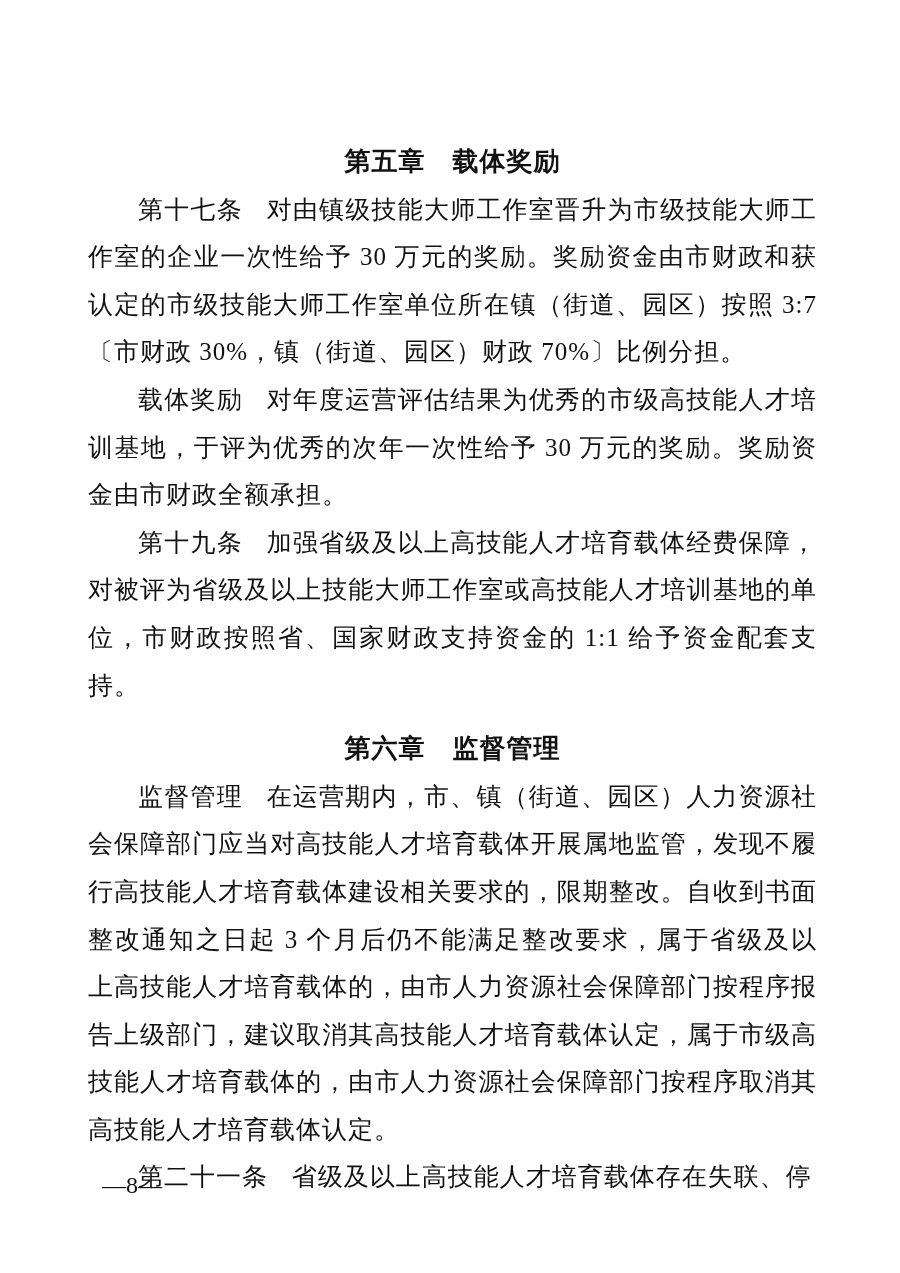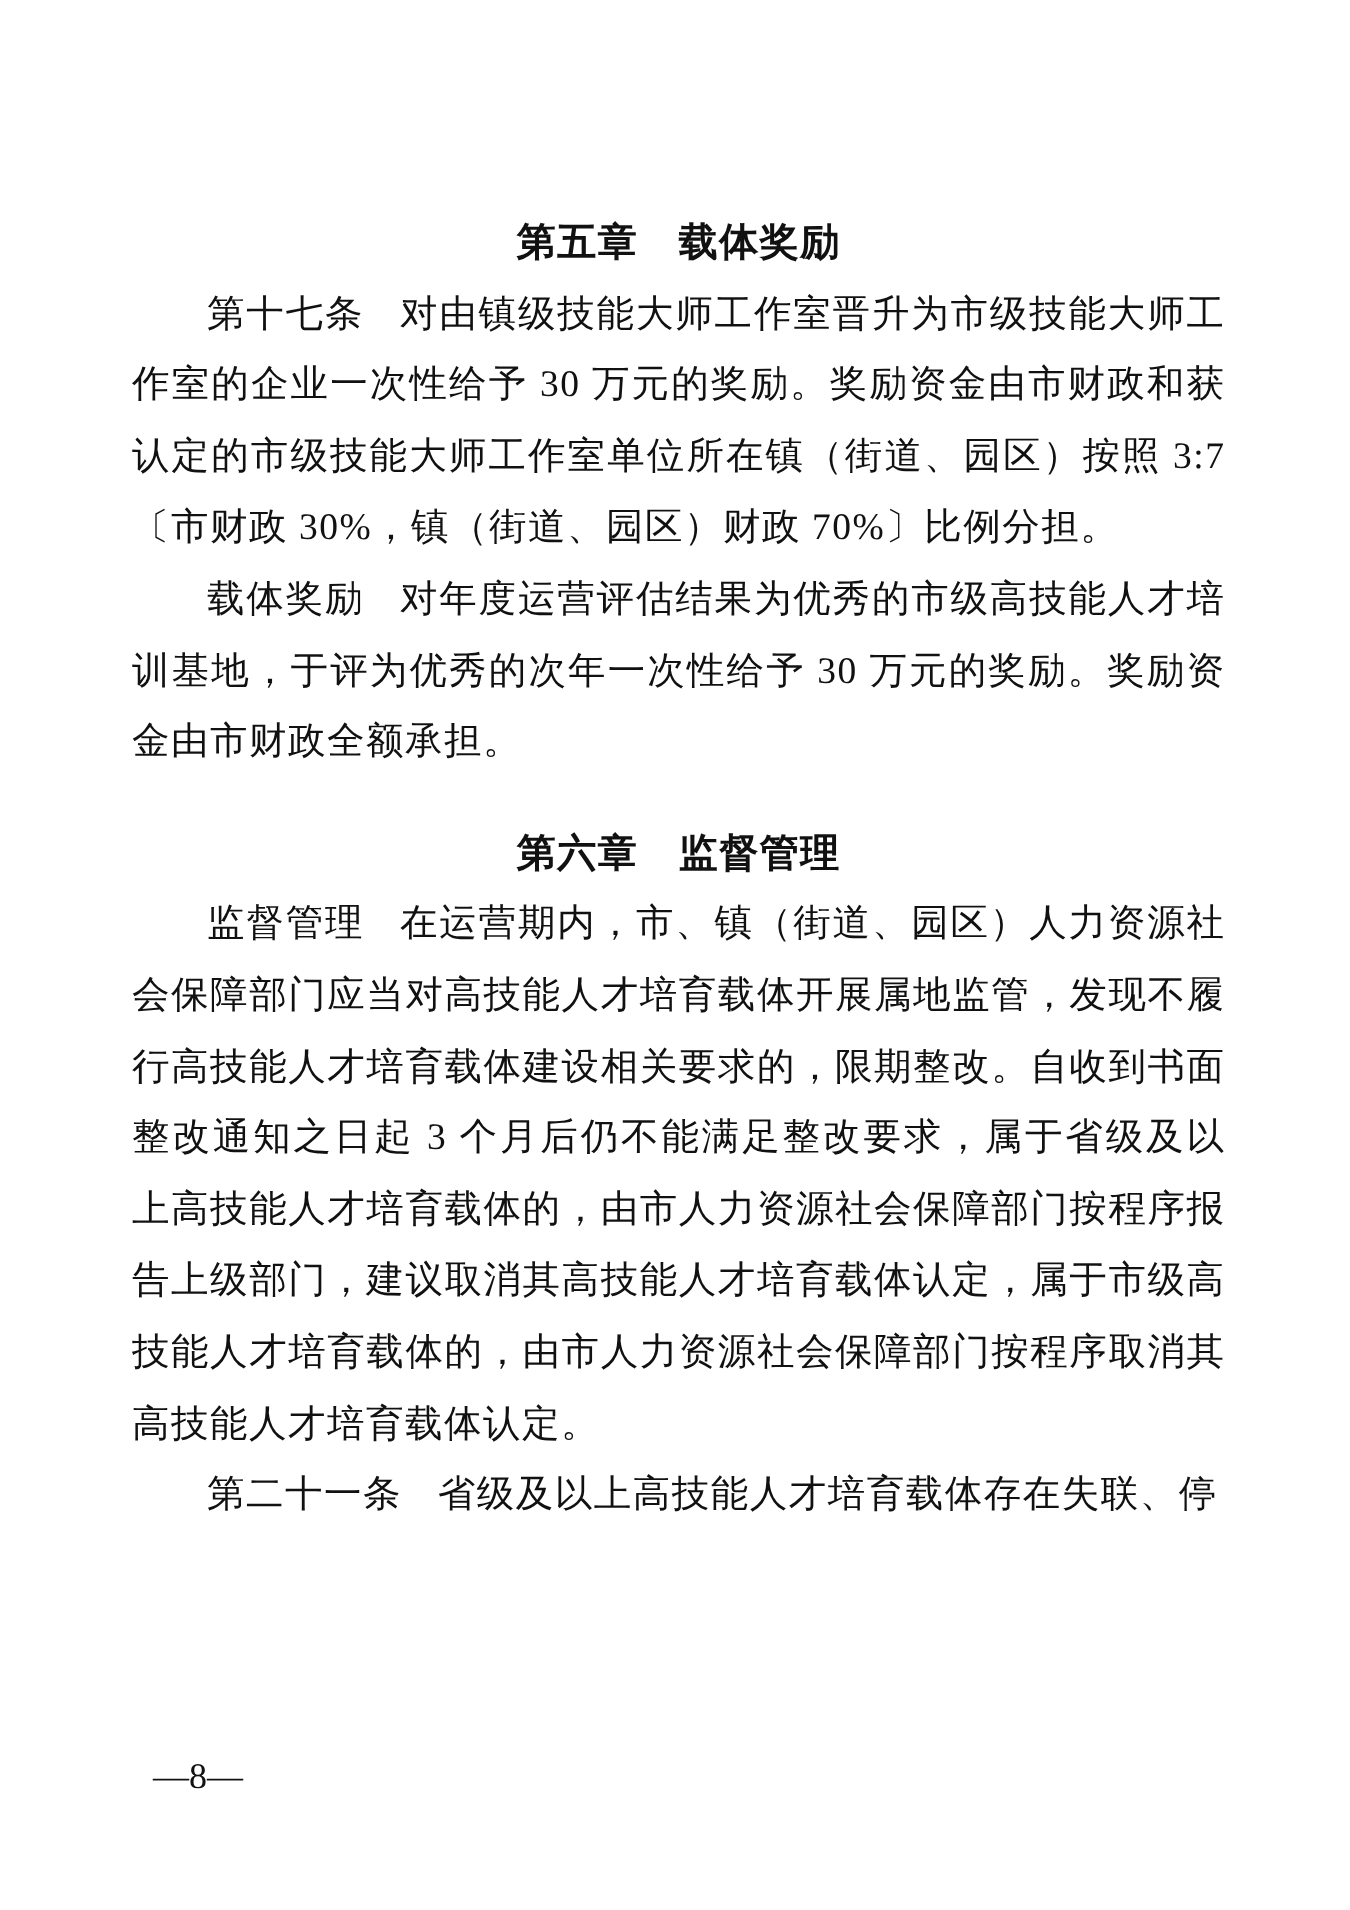--- a/index.html
+++ b/index.html
@@ -26,21 +26,21 @@
     margin: 0;
     text-align: center;
     font-family: "Liberation Sans", "DejaVu Sans", sans-serif;
     font-weight: 700;
     font-size: 26px;
     line-height: 47.6px;
     letter-spacing: 1px;
     color: #111111;
   }
   .chapter-heading.second {
-    margin-top: 26px;
+    margin-top: 16px;
   }
   p.article {
     margin: 0;
     font-size: 25px;
     line-height: 47.6px;
     letter-spacing: 1px;
     text-align: justify;
     text-indent: 2em;
     word-break: normal;
     overflow-wrap: break-word;
@@ -69,20 +69,23 @@
     <h2 class="chapter-heading">第五章　载体奖励</h2>
 
     <p class="article">
       <span class="art-no">第十七条</span><span>对由镇级技能大师工作室晋升为市级技能大师工作室的企业一次性给予 30 万元的奖励。奖励资金由市财政和获认定的市级技能大师工作室单位所在镇（街道、园区）按照 3:7〔市财政 30%，镇（街道、园区）财政 70%〕比例分担。</span>
     </p>
 
     <p class="article">
       <span class="art-no">载体奖励</span><span>对年度运营评估结果为优秀的市级高技能人才培训基地，于评为优秀的次年一次性给予 30 万元的奖励。奖励资金由市财政全额承担。</span>
     </p>
 
+    <p class="article">
+      <span class="art-no">第十九条</span><span>加强省级及以上高技能人才培育载体经费保障，对被评为省级及以上技能大师工作室或高技能人才培训基地的单位，市财政按照省、国家财政支持资金的 1:1 给予资金配套支持。</span>
+    </p>
 
     <h2 class="chapter-heading second">第六章　监督管理</h2>
 
     <p class="article">
       <span class="art-no">监督管理</span><span>在运营期内，市、镇（街道、园区）人力资源社会保障部门应当对高技能人才培育载体开展属地监管，发现不履行高技能人才培育载体建设相关要求的，限期整改。自收到书面整改通知之日起 3 个月后仍不能满足整改要求，属于省级及以上高技能人才培育载体的，由市人力资源社会保障部门按程序报告上级部门，建议取消其高技能人才培育载体认定，属于市级高技能人才培育载体的，由市人力资源社会保障部门按程序取消其高技能人才培育载体认定。</span>
     </p>
 
     <p class="article">
       <span class="art-no">第二十一条</span><span>省级及以上高技能人才培育载体存在失联、停</span>
     </p>

